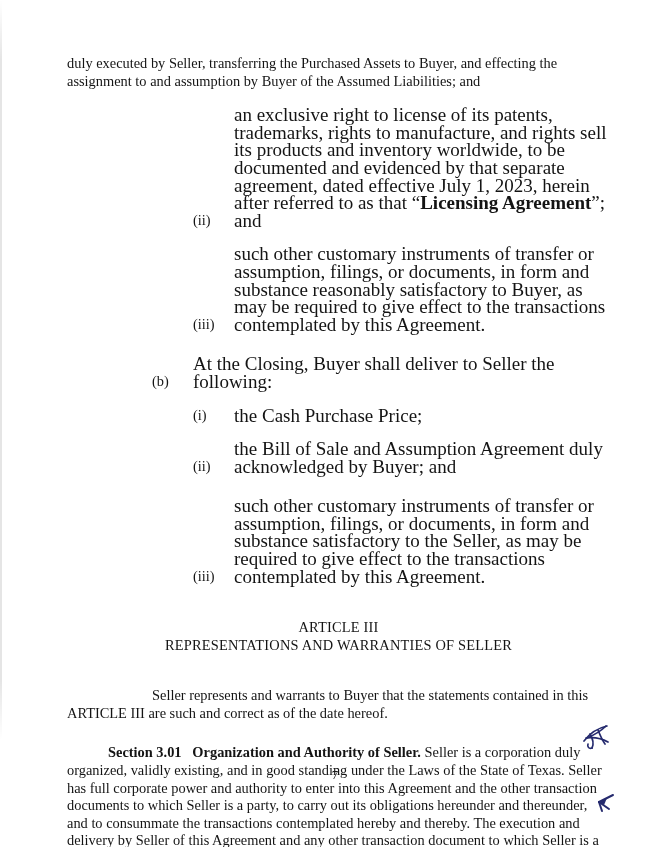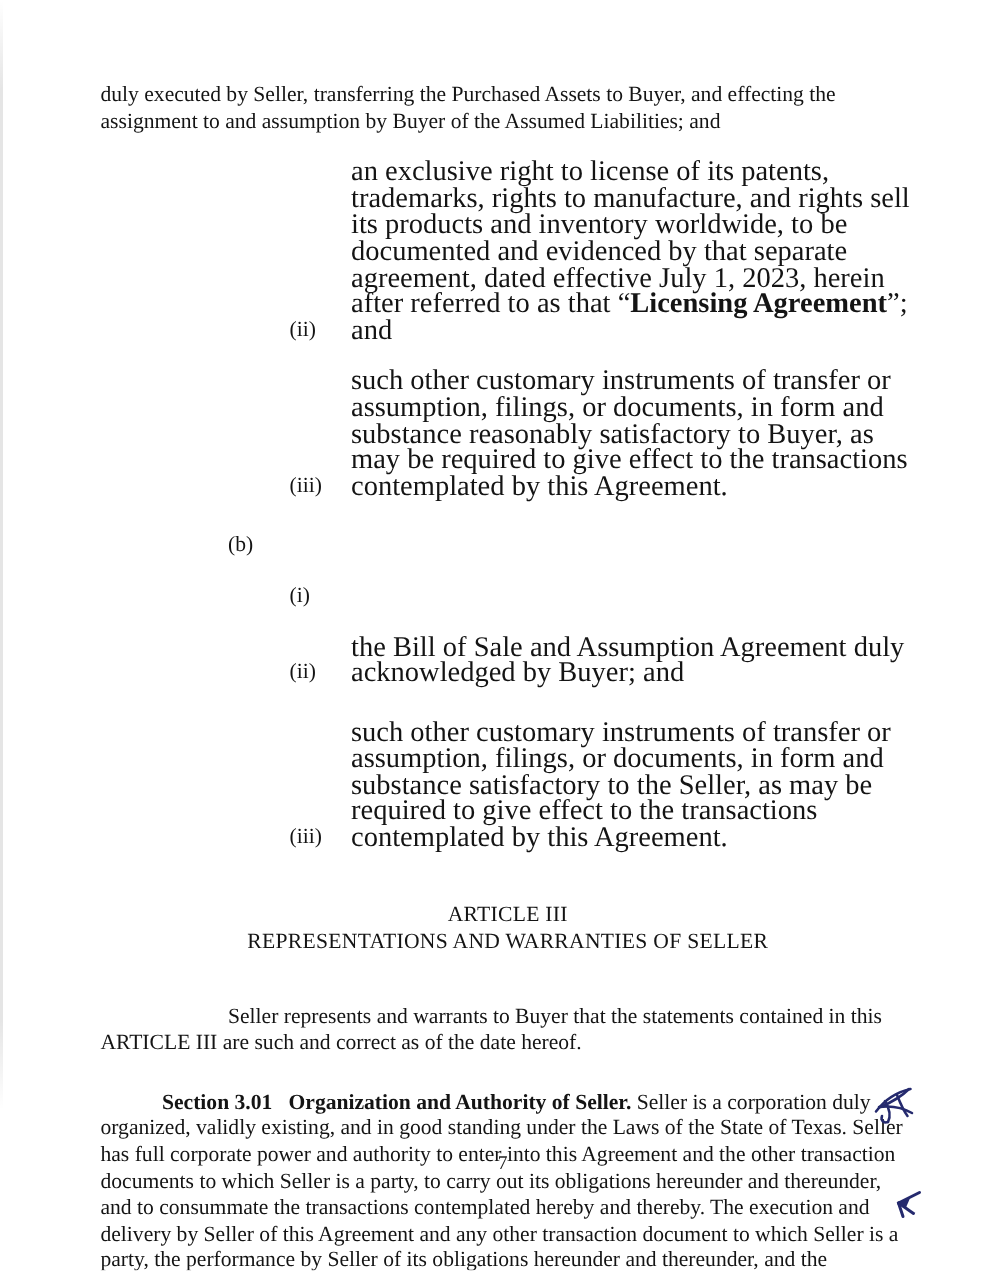--- a/index.html
+++ b/index.html
@@ -111,26 +111,28 @@
 
     <div class="row">
       <span class="marker lvl-i">(iii)</span>
       <span class="row-text">such other customary instruments of transfer or assumption, filings, or documents, in form and substance reasonably satisfactory to Buyer, as may be required to give effect to the transactions contemplated by this Agreement.</span>
     </div>
 
     <div class="gap-lg"></div>
 
     <div class="row">
       <span class="marker lvl-a">(b)</span>
+      <span class="row-text">At the Closing, Buyer shall deliver to Seller the following:</span>
     </div>
 
     <div class="gap-md"></div>
 
     <div class="row">
       <span class="marker lvl-i">(i)</span>
+      <span class="row-text">the Cash Purchase Price;</span>
     </div>
 
     <div class="gap-md"></div>
 
     <div class="row">
       <span class="marker lvl-i">(ii)</span>
       <span class="row-text">the Bill of Sale and Assumption Agreement duly acknowledged by Buyer; and</span>
     </div>
 
     <div class="gap-lg"></div>

